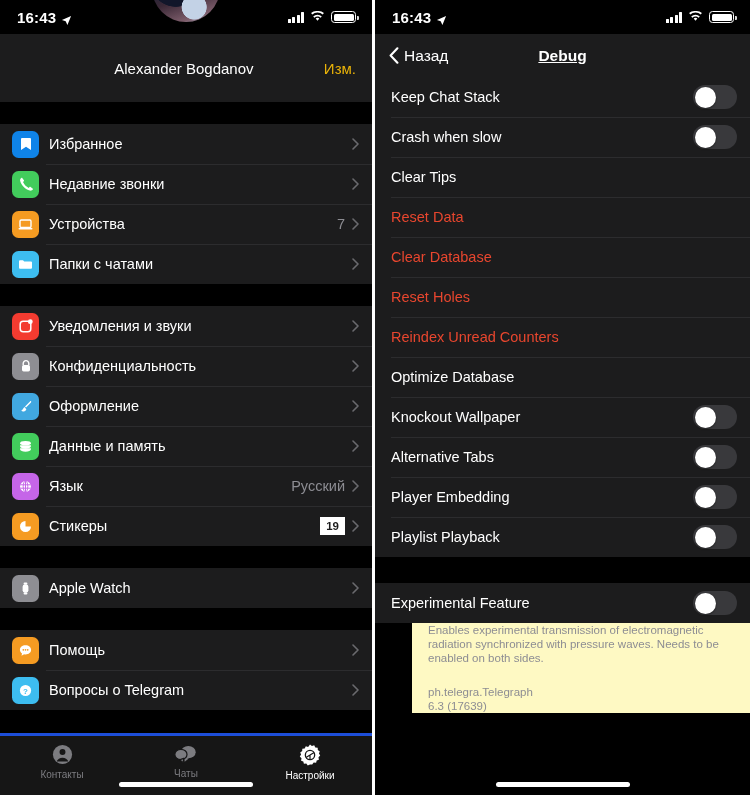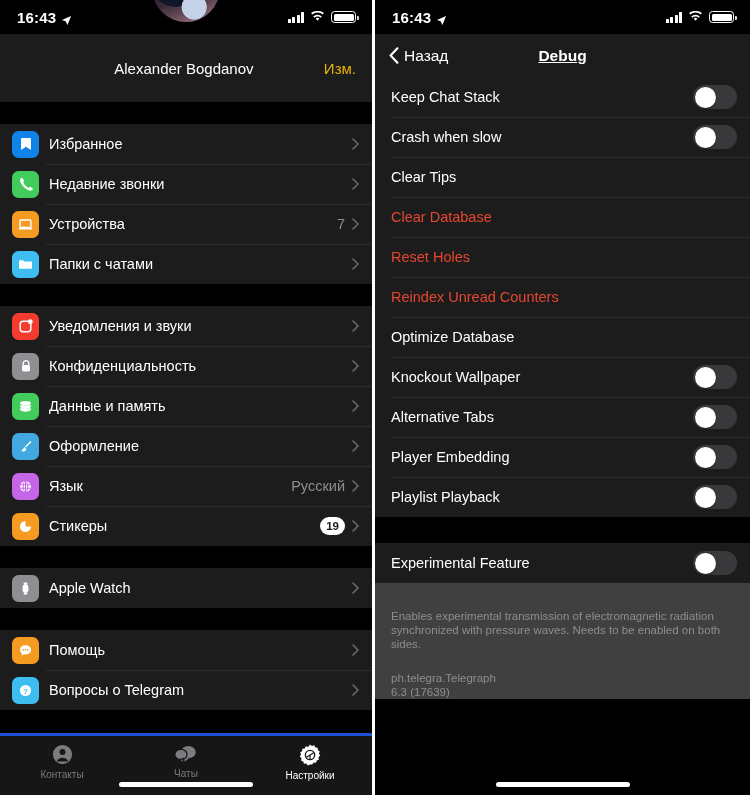--- a/index.html
+++ b/index.html
@@ -54,29 +54,29 @@
   .r-icon { width:27px; height:27px; border-radius:6.5px; flex:none; display:flex; align-items:center; justify-content:center; }
   .r-icon svg { display:block; }
   .r-label { color:#fff; font-size:14.5px; margin-left:10px; white-space:nowrap; }
   .row.noicon .r-label { margin-left:0; }
   .r-label.danger { color:#e8462e; }
   .r-right { margin-left:auto; display:flex; align-items:center; gap:7px; padding-right:13px; }
   .r-value { color:#8d8d93; font-size:14.5px; }
   .chev { width:7px; height:12px; flex:none; }
   .chev svg { display:block; }
   .badge { background:#fff; color:#1c1c1d; font-size:11.5px; font-weight:600;
-           border-radius:9px; min-width:24px; height:18px; display:flex; align-items:center; justify-content:center; padding:0 6px; }
+           border-radius:0; min-width:24px; height:18px; display:flex; align-items:center; justify-content:center; padding:0 6px; }
 
   
   .switch { width:44px; height:24px; border-radius:12px; background:#39393c; position:relative; flex:none; }
   .switch i { position:absolute; top:1.5px; left:1.5px; width:21px; height:21px; border-radius:50%; background:#fff;
               box-shadow:0 1px 2px rgba(0,0,0,.45); }
 
   
-  .footnote { background:#404040; padding:26px 16px 0 16px; }
+  .footnote { background:#fef9c3; padding:0 16px 0 16px;margin-left:37px; }
   .footnote p { color:#8d8d93; font-size:11.5px; line-height:14px; }
   .footnote .ver { margin-top:20px; }
 
   
   .navbar { background:#1c1c1d; height:43px; display:flex; align-items:center; padding:16px 14px; position:relative; }
   .nav-back { display:flex; align-items:center; gap:5px; color:#fff; font-size:15.5px; }
   .nav-back .bchev { width:10px; height:17px; }
   .nav-title { position:absolute; left:0; right:0; text-align:center; color:#fff; font-size:15.5px; font-weight:bold; pointer-events:none;text-decoration:underline; }
 
   
@@ -230,44 +230,44 @@
         <span class="r-label">Конфиденциальность</span>
         <span class="r-right">
             <span class="chev">
               <svg width="7" height="12" viewBox="0 0 7 12">
                 <path d="M1 1l5 5-5 5" stroke="#6a6a6e" stroke-width="1.6" fill="none" stroke-linecap="round" stroke-linejoin="round"></path>
               </svg>
             </span>
           </span>
       </div>
       <div class="row">
+        <span class="r-icon" style="background:#41a8e0">
+          <svg width="17" height="17" viewBox="0 0 17 17">
+              <path d="M13 3.4L8 8.4l1 1 5-5c.4-.4.4-.9 0-1.2-.3-.4-.7-.4-1 .2z" fill="#fff"></path>
+              <path d="M7.6 9l-.8.8c-.9.9-1 2-2.6 2.9 1.5 1.4 3.6.6 4.4-.3l.8-.8z" fill="#fff"></path>
+            </svg>
+        </span>
+        <span class="r-label">Оформление</span>
+        <span class="r-right">
+            <span class="chev">
+              <svg width="7" height="12" viewBox="0 0 7 12">
+                <path d="M1 1l5 5-5 5" stroke="#6a6a6e" stroke-width="1.6" fill="none" stroke-linecap="round" stroke-linejoin="round"></path>
+              </svg>
+            </span>
+          </span>
+      </div>
+      <div class="row">
         <span class="r-icon" style="background:#42cc5c">
           <svg width="17" height="17" viewBox="0 0 17 17">
               <ellipse cx="8.5" cy="5.2" rx="5.4" ry="2.1" fill="#fff"></ellipse>
               <path d="M3.1 7.2v1.4c0 1.2 2.4 2.1 5.4 2.1s5.4-.9 5.4-2.1V7.2" fill="#fff"></path>
               <path d="M3.1 10.2v1.4c0 1.2 2.4 2.1 5.4 2.1s5.4-.9 5.4-2.1v-1.4" fill="#fff"></path>
             </svg>
         </span>
         <span class="r-label">Данные и память</span>
-        <span class="r-right">
-            <span class="chev">
-              <svg width="7" height="12" viewBox="0 0 7 12">
-                <path d="M1 1l5 5-5 5" stroke="#6a6a6e" stroke-width="1.6" fill="none" stroke-linecap="round" stroke-linejoin="round"></path>
-              </svg>
-            </span>
-          </span>
-      </div>
-      <div class="row">
-        <span class="r-icon" style="background:#41a8e0">
-          <svg width="17" height="17" viewBox="0 0 17 17">
-              <path d="M13 3.4L8 8.4l1 1 5-5c.4-.4.4-.9 0-1.2-.3-.4-.7-.4-1 .2z" fill="#fff"></path>
-              <path d="M7.6 9l-.8.8c-.9.9-1 2-2.6 2.9 1.5 1.4 3.6.6 4.4-.3l.8-.8z" fill="#fff"></path>
-            </svg>
-        </span>
-        <span class="r-label">Оформление</span>
         <span class="r-right">
             <span class="chev">
               <svg width="7" height="12" viewBox="0 0 7 12">
                 <path d="M1 1l5 5-5 5" stroke="#6a6a6e" stroke-width="1.6" fill="none" stroke-linecap="round" stroke-linejoin="round"></path>
               </svg>
             </span>
           </span>
       </div>
       <div class="row">
         <span class="r-icon" style="background:#c565e8">
@@ -460,20 +460,23 @@
         <span class="r-right">
             <span class="switch">
               <i></i>
             </span>
           </span>
       </div>
       <div class="row noicon">
         <span class="r-label">Clear Tips</span>
       </div>
       <div class="row noicon">
+        <span class="r-label danger">Reset Data</span>
+      </div>
+      <div class="row noicon">
         <span class="r-label danger">Clear Database</span>
       </div>
       <div class="row noicon">
         <span class="r-label danger">Reset Holes</span>
       </div>
       <div class="row noicon">
         <span class="r-label danger">Reindex Unread Counters</span>
       </div>
       <div class="row noicon">
         <span class="r-label">Optimize Database</span>

